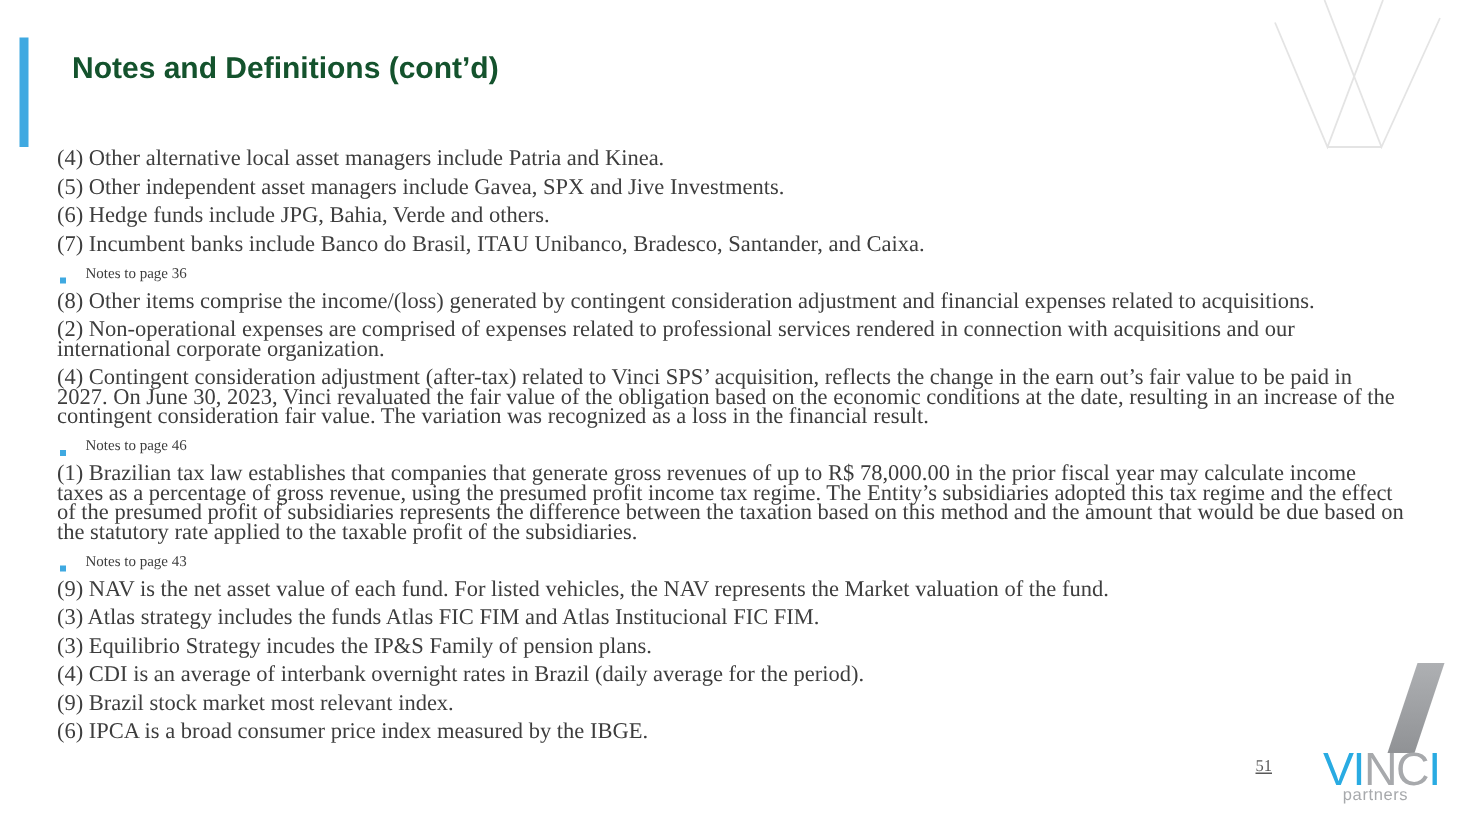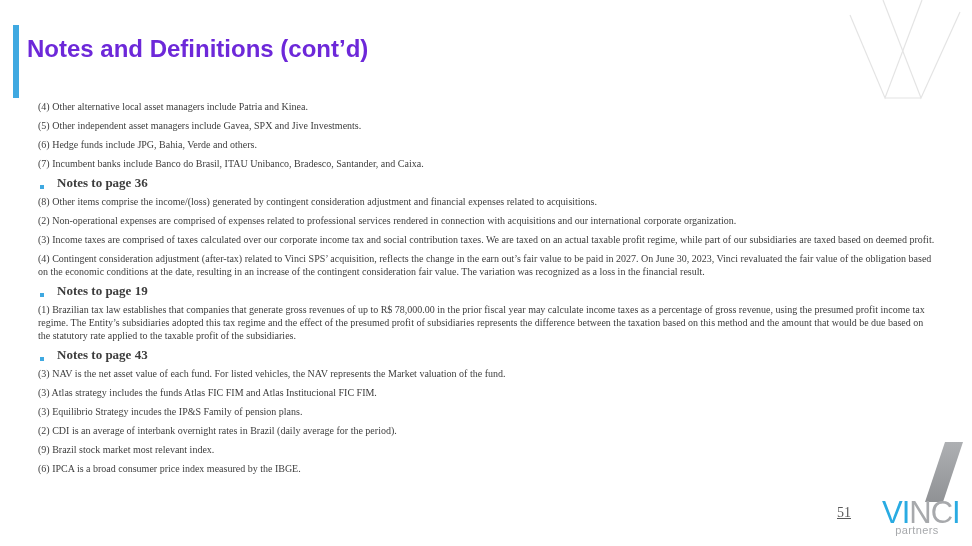--- a/index.html
+++ b/index.html
@@ -11,61 +11,61 @@
     font-family: "Liberation Serif", serif;
   }
 
   
   .accent-bar {
     position: absolute; left: 13px; top: 25px;
     width: 6px; height: 73px;
     background: #3FA9E1;
   }
   .slide-title {
-    position: absolute; left: 27px; top: 35px;
+    position: absolute; left: 48px; top: 35px;
     margin: 0;
     font-family: "Liberation Sans", sans-serif;
-    font-weight: bold; font-size: 24px;
-    color: #6d28d9;
+    font-weight: bold; font-size: 20px;
+    color: #14532d;
     white-space: nowrap;
   }
 
   
   .watermark {
     position: absolute; left: 845px; top: 0px;
   }
 
   
   .notes {
     position: absolute; left: 38px; top: 100px;
     width: 898px;
     color: #3D3D3D;
   }
   .note {
     margin: 0 0 6px 0;
-    font-size: 10px;
+    font-size: 15px;
     line-height: 13px;
   }
   .section-header {
     display: flex; align-items: flex-end;
     margin: 0 0 6px 0;
-    font-size: 13px; line-height: 13px;
-    font-weight: bold;
+    font-size: 10px; line-height: 13px;
+    font-weight: normal;
   }
   .bullet {
     flex: 0 0 auto;
     width: 4px; height: 4px;
     margin: 5px 13px 0 2px;
     background: #3FA9E1;
   }
 
   
   .page-number {
     position: absolute; left: 837px; top: 505px;
-    font-size: 14px; color: #595959; text-decoration: underline;
+    font-size: 11px; color: #595959; text-decoration: underline;
   }
   .logo-slash { position: absolute; left: 920px; top: 440px; }
   .logo-word {
     position: absolute; left: 882px; top: 500px;
     font-family: "Liberation Sans", sans-serif;
     font-weight: normal; font-size: 31px; line-height: 25px;
     letter-spacing: -1px;
     white-space: nowrap;
   }
   .lb { color: #29ABE2; }
@@ -96,37 +96,36 @@
   <p class="note">(5) Other independent asset managers include Gavea, SPX and Jive Investments.</p>
   <p class="note">(6) Hedge funds include JPG, Bahia, Verde and others.</p>
   <p class="note">(7) Incumbent banks include Banco do Brasil, ITAU Unibanco, Bradesco, Santander, and Caixa.</p>
 
   <div class="section-header">
     <span class="bullet"></span>
     <span>Notes to page 36</span>
   </div>
   <p class="note">(8) Other items comprise the income/(loss) generated by contingent consideration adjustment and financial expenses related to acquisitions.</p>
   <p class="note">(2) Non-operational expenses are comprised of expenses related to professional services rendered in connection with acquisitions and our international corporate organization.</p>
-  <p class="note">(3) Income taxes are comprised of taxes calculated over our corporate income tax and social contribution taxes. We are taxed on an actual taxable profit regime, while part of our subsidiaries are taxed based on deemed profit.</p>
   <p class="note">(4) Contingent consideration adjustment (after-tax) related to Vinci SPS’ acquisition, reflects the change in the earn out’s fair value to be paid in 2027. On June 30, 2023, Vinci revaluated the fair value of the obligation based on the economic conditions at the date, resulting in an increase of the contingent consideration fair value. The variation was recognized as a loss in the financial result.</p>
 
   <div class="section-header">
     <span class="bullet"></span>
-    <span>Notes to page 19</span>
+    <span>Notes to page 46</span>
   </div>
   <p class="note">(1) Brazilian tax law establishes that companies that generate gross revenues of up to R$ 78,000.00 in the prior fiscal year may calculate income taxes as a percentage of gross revenue, using the presumed profit income tax regime. The Entity’s subsidiaries adopted this tax regime and the effect of the presumed profit of subsidiaries represents the difference between the taxation based on this method and the amount that would be due based on the statutory rate applied to the taxable profit of the subsidiaries.</p>
 
   <div class="section-header">
     <span class="bullet"></span>
     <span>Notes to page 43</span>
   </div>
-  <p class="note">(3) NAV is the net asset value of each fund. For listed vehicles, the NAV represents the Market valuation of the fund.</p>
+  <p class="note">(9) NAV is the net asset value of each fund. For listed vehicles, the NAV represents the Market valuation of the fund.</p>
   <p class="note">(3) Atlas strategy includes the funds Atlas FIC FIM and Atlas Institucional FIC FIM.</p>
   <p class="note">(3) Equilibrio Strategy incudes the IP&amp;S Family of pension plans.</p>
-  <p class="note">(2) CDI is an average of interbank overnight rates in Brazil (daily average for the period).</p>
+  <p class="note">(4) CDI is an average of interbank overnight rates in Brazil (daily average for the period).</p>
   <p class="note">(9) Brazil stock market most relevant index.</p>
   <p class="note">(6) IPCA is a broad consumer price index measured by the IBGE.</p>
 </div>
 
 <div class="page-number">51</div>
 
 <svg class="logo-slash" width="50" height="64" viewBox="0 0 50 64">
   <defs>
     <linearGradient id="slashGrad" x1="0" y1="0" x2="0" y2="1">
       <stop offset="0" stop-color="#AEB0B3"></stop>

